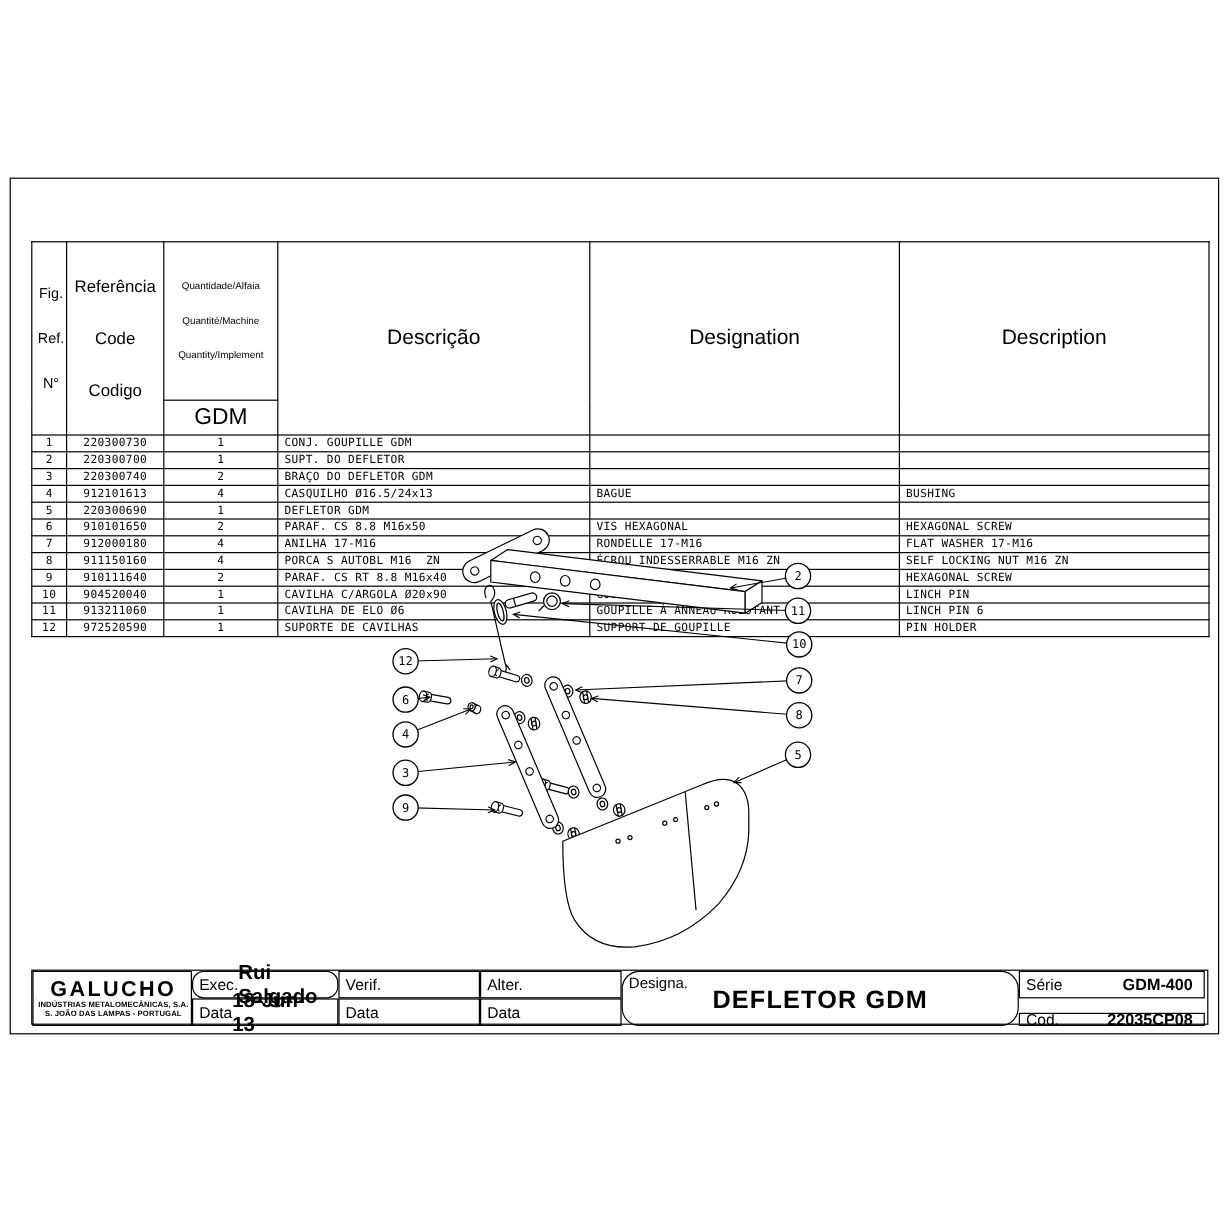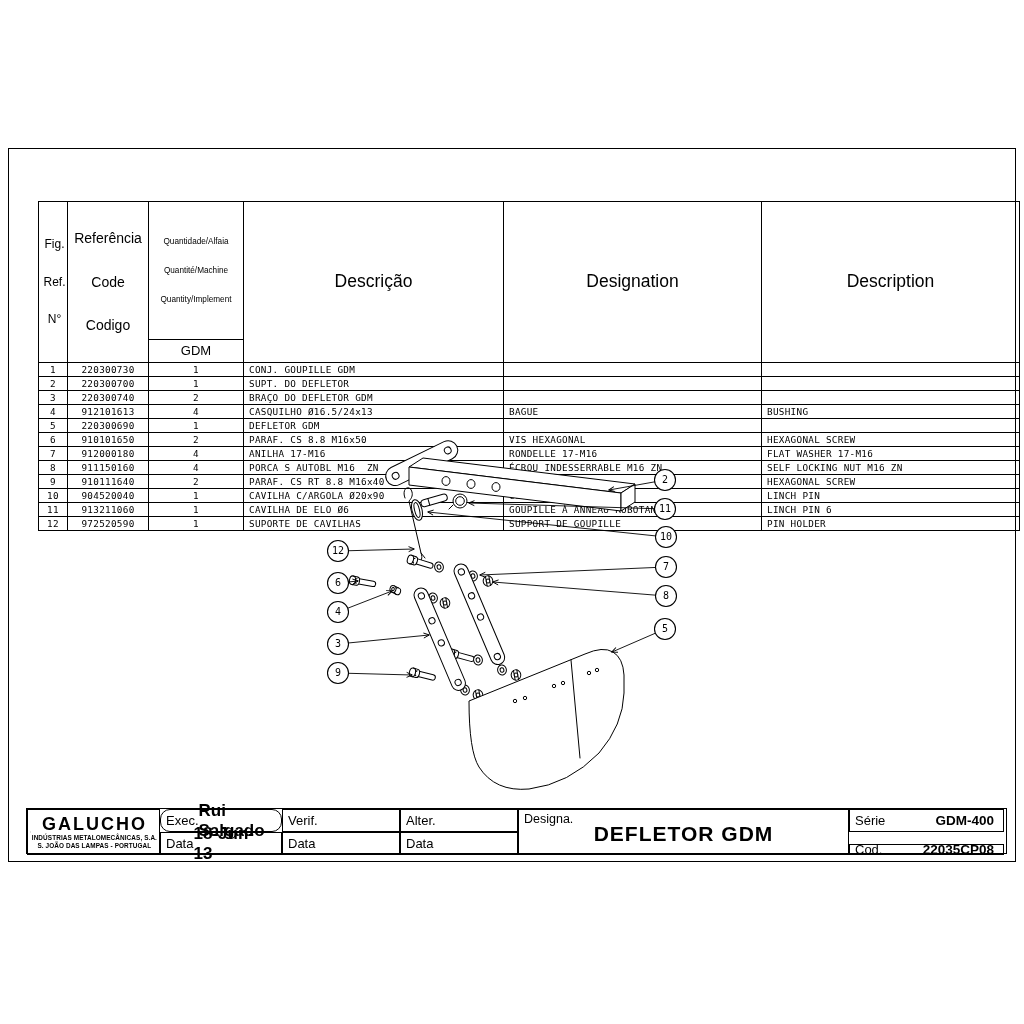--- a/index.html
+++ b/index.html
@@ -1,27 +1,27 @@
 <!DOCTYPE html>
 <html><head>
 <meta charset="utf-8">
 <style>
   html,body{margin:0;padding:0;background:#ffffff;}
   .page{position:relative;width:1024px;height:1024px;background:#fff;overflow:hidden;
         font-family:"Liberation Sans",sans-serif;color:#000;}
   .frame{position:absolute;left:8px;top:148px;width:1006px;height:712px;border:1.6px solid #000;}
 
   
-  table.parts{position:absolute;left:29px;top:52px;width:981px;border-collapse:collapse;table-layout:fixed;}
+  table.parts{position:absolute;left:17px;top:52px;width:981px;border-collapse:collapse;table-layout:fixed;}
   table.parts th,table.parts td{border:1px solid #000;padding:0;overflow:hidden;white-space:pre;}
   table.parts thead th{font-weight:normal;vertical-align:middle;text-align:center;}
   .h-fig{font-size:12px;line-height:12.5px;text-align:left;padding-left:3px !important;}
   .h-ref{font-size:14px;line-height:14.5px;}
   .h-qty{font-size:8.2px;line-height:9.6px;font-weight:bold;height:37px;}
-  .h-gdm{font-size:13px;height:16px;}
+  .h-gdm{font-size:19px;height:16px;}
   .h-big{font-size:17.5px;}
   table.parts tbody tr{height:13.75px;}
   table.parts tbody td{font-family:"DejaVu Sans Mono",monospace;font-size:9.3px;letter-spacing:.3px;line-height:13px;}
   td.c{text-align:center;}
   td.l{text-align:left;padding:0 0 0 5px !important;}
 
   
   svg.diagram{position:absolute;left:307px;top:280px;}
   svg.diagram *{vector-effect:none;}
   .art{stroke:#000;stroke-width:1;fill:none;stroke-linecap:round;stroke-linejoin:round;}
@@ -374,21 +374,21 @@
         <span>Data</span>
         <span class="val">18-Jun-13</span>
       </div>
       <div class="tb" style="grid-column:3;grid-row:2;">
         <span>Data</span>
       </div>
       <div class="tb" style="grid-column:4;grid-row:2;">
         <span>Data</span>
       </div>
 
-      <div class="tb designa-cell" style="grid-column:5;">
+      <div class="tb designa-cell" style="grid-column:5;border-radius:15px;">
         <span class="designa-label">Designa.</span>
         <span class="designa-value">DEFLETOR GDM</span>
       </div>
 
       <div class="tb serie" style="grid-column:6;grid-row:1;text-align:center;">
         <span>Série</span>
         <span class="val">GDM-400</span>
       </div>
       <div class="tb cod" style="grid-column:6;grid-row:2;margin-top:12px;">
         <span>Cod.</span>

